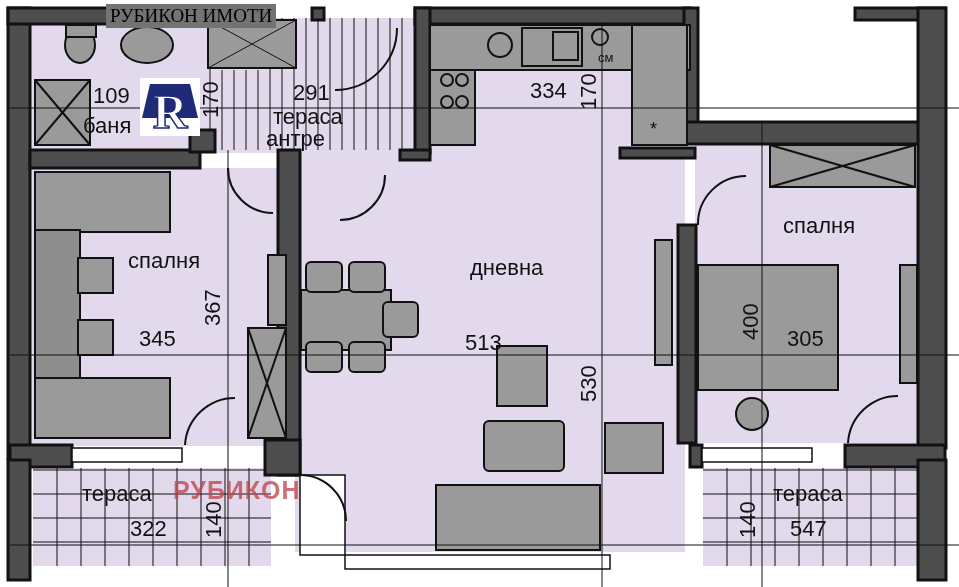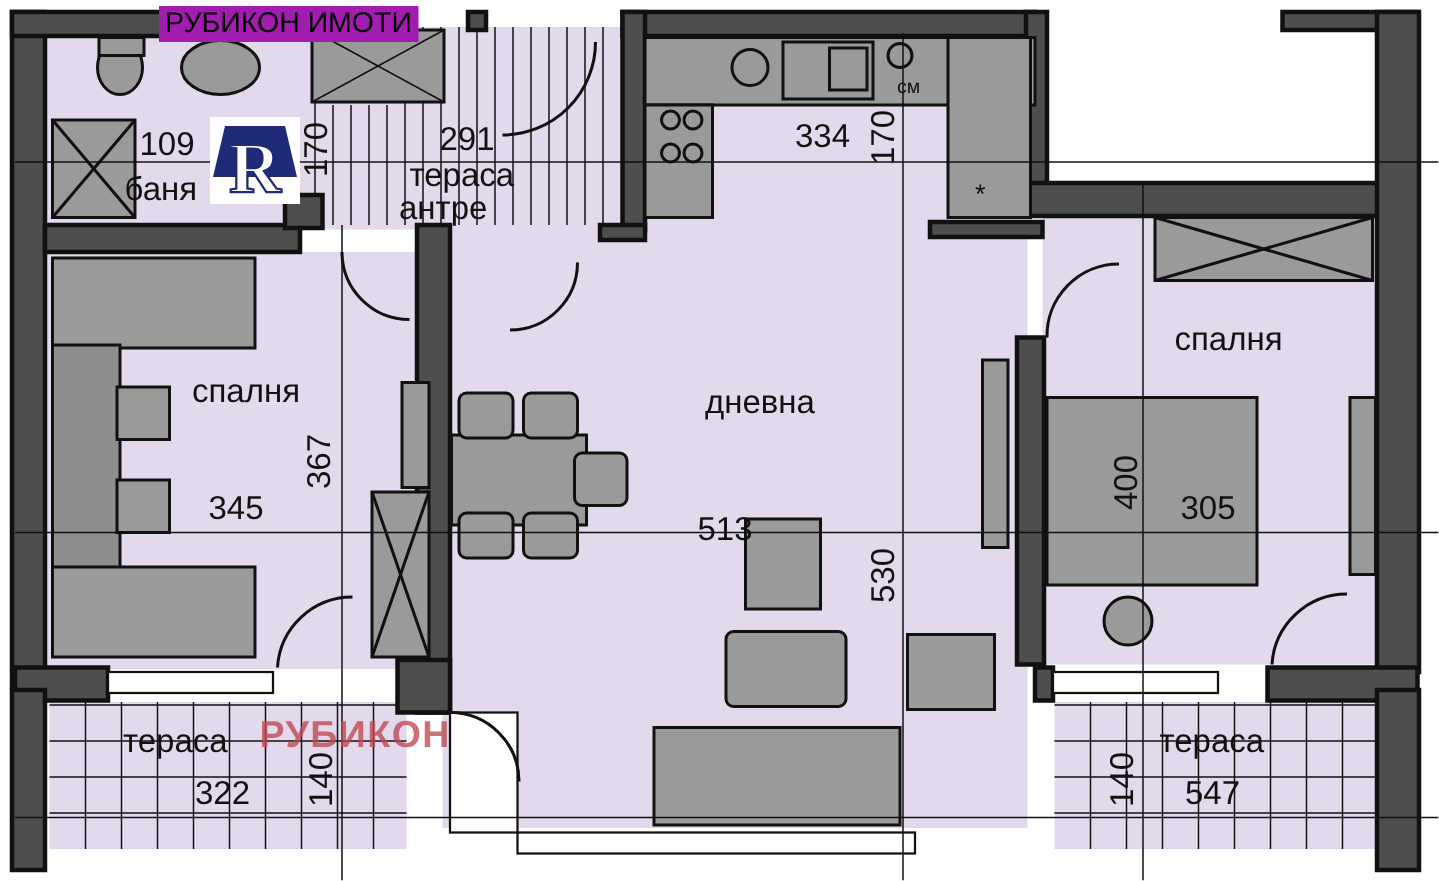--- a/index.html
+++ b/index.html
@@ -1,20 +1,20 @@
 <!DOCTYPE html>
 <html><head>
 <meta charset="utf-8">
 <style>
   html,body{margin:0;padding:0;background:#fff;}
   body{width:959px;height:587px;position:relative;overflow:hidden;font-family:"Liberation Sans","DejaVu Sans",sans-serif;}
   .plan{position:absolute;left:0;top:0;width:959px;height:587px;}
   .lbl{position:absolute;font-size:22px;color:#111;line-height:1;white-space:nowrap;}
   .lbl.v{transform:rotate(-90deg);transform-origin:left top;}
-  .brand{position:absolute;left:106px;top:4px;background:#a21caf;font-family:Liberation Sans, sans-serif;font-size:19px;padding:1px 4px;color:#000;}
+  .brand{position:absolute;left:106px;top:4px;background:#737373;font-family:Liberation Serif, serif;font-size:19px;padding:1px 4px;color:#000;}
   .watermark{position:absolute;left:132px;top:476px;font-size:25px;font-weight:bold;color:#c0474f;opacity:.78;letter-spacing:1px;margin-left:41px;}
   .logo{position:absolute;left:140px;top:78px;width:60px;height:58px;background:#fff;}
   .cm{position:absolute;font-size:13px;color:#111;}
 </style>
 </head>
 <body>
 
 <svg class="plan" viewBox="0 0 959 587" xmlns="http://www.w3.org/2000/svg">
 
   <g fill="#e2d9ec">
@@ -208,21 +208,21 @@
 
 <span class="lbl" style="left:530px;top:80px">334</span>
 <span class="lbl v" style="left:578px;top:110px">170</span>
 <span class="cm" style="left:598px;top:50px">см</span>
 
 <span class="lbl" style="left:128px;top:250px">спалня</span>
 <span class="lbl" style="left:139px;top:328px">345</span>
 <span class="lbl v" style="left:202px;top:326px">367</span>
 
 <span class="lbl" style="left:470px;top:257px">дневна</span>
-<span class="lbl" style="left:465px;top:342px">513</span>
+<span class="lbl" style="left:465px;top:332px">513</span>
 <span class="lbl v" style="left:578px;top:402px">530</span>
 
 <span class="lbl" style="left:783px;top:215px">спалня</span>
 <span class="lbl" style="left:787px;top:328px">305</span>
 <span class="lbl v" style="left:740px;top:340px">400</span>
 
 <span class="lbl" style="left:82px;top:483px">тераса</span>
 <span class="lbl" style="left:130px;top:518px">322</span>
 <span class="lbl v" style="left:203px;top:538px">140</span>
 

